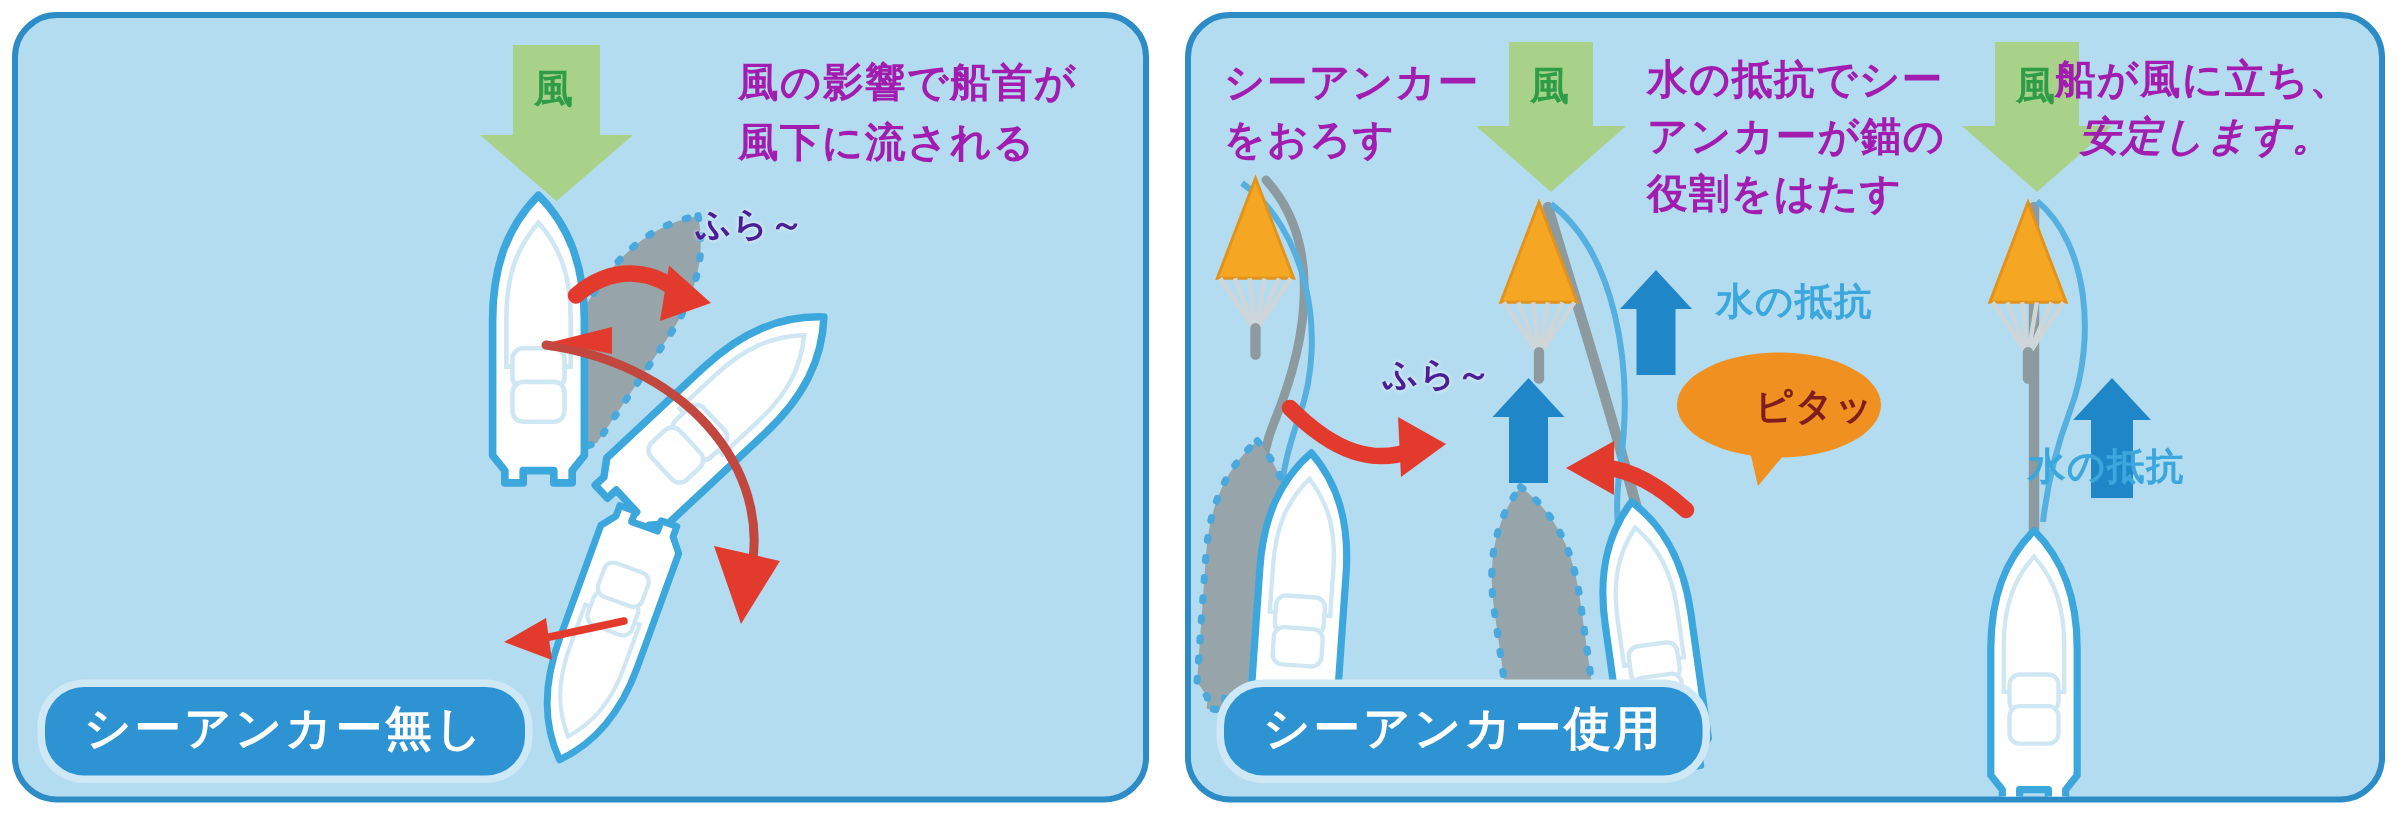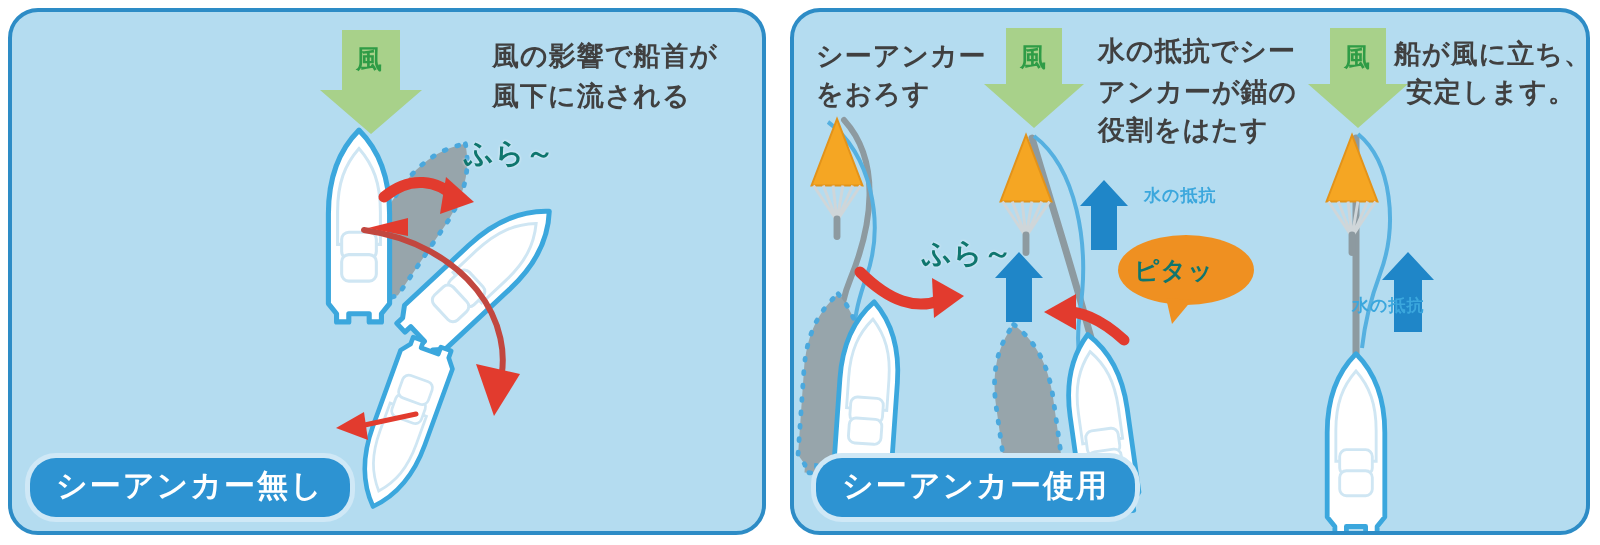--- a/index.html
+++ b/index.html
@@ -44,57 +44,58 @@
     padding: 7px 26px 10px 26px;
     white-space: nowrap;
     box-shadow: 0 0 0 5px #cfe8f6;
     text-align: right;
   }
   #cap-left  { left: 18px; }
   #cap-right { left: 22px; }
 
   .note {
     position: absolute;
-    color: #404040;
+    color: #a21caf;
     font-size: 27px;
     font-weight: bold;
     line-height: 1.32;
     letter-spacing: 1px;
     white-space: pre;
   }
   .red-note {
     position: absolute;
-    color: #0f766e;
-    font-size: 29px;
+    color: #4c1d95;
+    font-size: 23px;
     font-weight: bold;
     letter-spacing: 1px;
     white-space: pre;
     text-shadow: 0 0 3px rgba(255,255,255,0.85);
   }
   .blue-note {
     position: absolute;
     color: #3ba7dd;
-    font-size: 17px;
+    font-size: 25px;
     font-weight: bold;
     letter-spacing: 1px;
     white-space: pre;
   }
   .windlabel {
     position: absolute;
     color: #2f9c46;
     font-size: 26px;
     font-weight: bold;
   }
   .bubble-text {
     position: absolute;
-    color: #0f766e;
+    color: #7f1d1d;
     font-size: 25px;
     font-weight: bold;
     letter-spacing: 1px;
     white-space: nowrap;
+    margin-left: 36px;
   }
   svg { position: absolute; top: 0; left: 0; overflow: visible; }
 </style>
 </head>
 <body>
 
 <div class="stage">
 
   <div class="panel" id="panel-left">
 
@@ -255,26 +256,26 @@
         </g>
       </g>
     </svg>
 
     <span class="note" style="left:22px; top:26px;">シーアンカー</span>
     <span class="note" style="left:22px; top:64px;">をおろす</span>
 
     <span class="windlabel" style="left:226px; top:28px;">風</span>
     <span class="windlabel" style="left:550px; top:28px;">風</span>
 
-    <span class="note" style="left:304px; top:24px;font-family:Liberation Mono, monospace;">水の抵抗でシー</span>
-    <span class="note" style="left:304px; top:62px;">アンカーが錨の</span>
+    <span class="note" style="left:304px; top:24px;">水の抵抗でシー</span>
+    <span class="note" style="left:304px; top:62px;font-family:Liberation Serif, serif;">アンカーが錨の</span>
     <span class="note" style="left:304px; top:100px;text-align:center;">役割をはたす</span>
 
-    <span class="note" style="left:600px; top:24px;text-align:right;">船が風に立ち、</span>
-    <span class="note" style="left:612px; top:62px;">安定します。</span>
+    <span class="note" style="left:576px; top:24px;text-align:right;">船が風に立ち、</span>
+    <span class="note" style="left:592px; top:62px;font-style:italic;">安定します。</span>
 
     <span class="red-note" style="left:128px; top:222px;">ふら～</span>
 
     <span class="blue-note" style="left:350px; top:172px;">水の抵抗</span>
     <span class="blue-note" style="left:558px; top:282px;">水の抵抗</span>
 
     <span class="bubble-text" style="left:340px; top:242px;">ピタッ</span>
 
     <div class="cap" id="cap-right">シーアンカー使用</div>
   </div>

